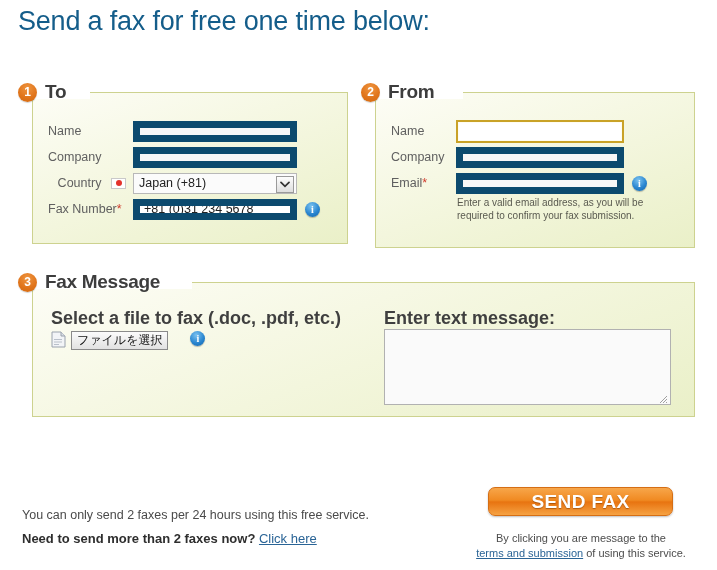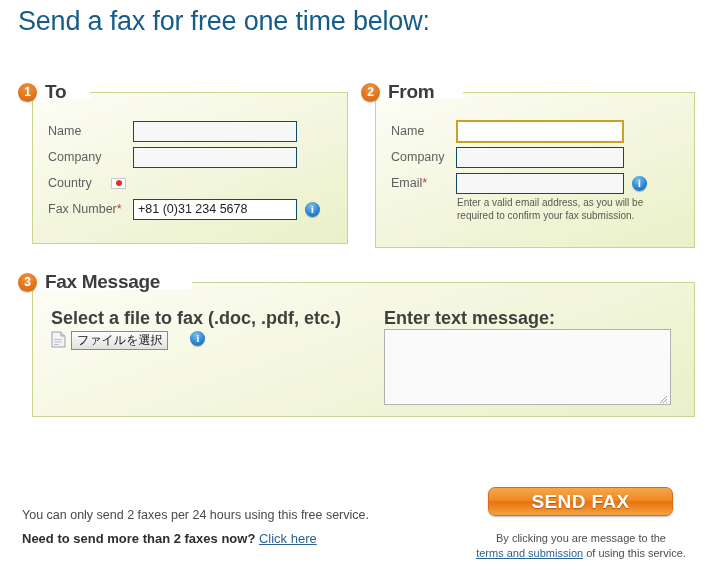--- a/index.html
+++ b/index.html
@@ -93,21 +93,21 @@
     color: #606060;
     white-space: nowrap;
   }
   .req-star {
     color: #d03b2c;
     font-size: 12.5px;
   }
   .text-input {
     box-sizing: border-box;
     height: 21px;
-    border: 1px solid #0c4a6e;
+    border: 7px solid #0c4a6e;
     background: #f7f7f7;
     font-family: "Liberation Sans", sans-serif;
     font-size: 12.5px;
     color: #222222;
     padding: 0 4px;
     outline: none;
   }
   .text-input.filled {
     background: #ffffff;
   }
@@ -310,22 +310,30 @@
     <div class="field-label" style="width:85px;">Name</div>
     <input class="text-input" type="text" style="width: 164px;" value="">
   </div>
 
   <div class="field-row" style="left:30px; top:67px;">
     <div class="field-label" style="width:85px;">Company</div>
     <input class="text-input" type="text" style="width: 164px;" value="">
   </div>
 
   <div class="field-row" style="left:30px; top:93px;">
-    <div class="field-label" style="width:63px;">Country</div>
+    <div class="field-label" style="width:63px;text-align:center;">Country</div>
     <div class="flag-jp"></div>
+    <div class="select-box" style="width:164px; margin-left:7px;">
+      <div class="select-value">Japan (+81)</div>
+      <div class="select-arrow">
+        <svg width="10" height="7" viewBox="0 0 10 7">
+            <path d="M1 1.4 L5 5.4 L9 1.4" stroke="#333" stroke-width="1.7" fill="none" stroke-linecap="round"></path>
+          </svg>
+      </div>
+    </div>
   </div>
 
   <div class="field-row" style="left:30px; top:119px;">
     <div class="field-label" style="width:85px;">
       <span>Fax Number</span><span class="req-star">*</span>
     </div>
     <input class="text-input filled" type="text" style="width: 164px;" value="+81 (0)31 234 5678">
     <div class="info-icon" style="margin-left:8px;">i</div>
   </div>
 </div>

